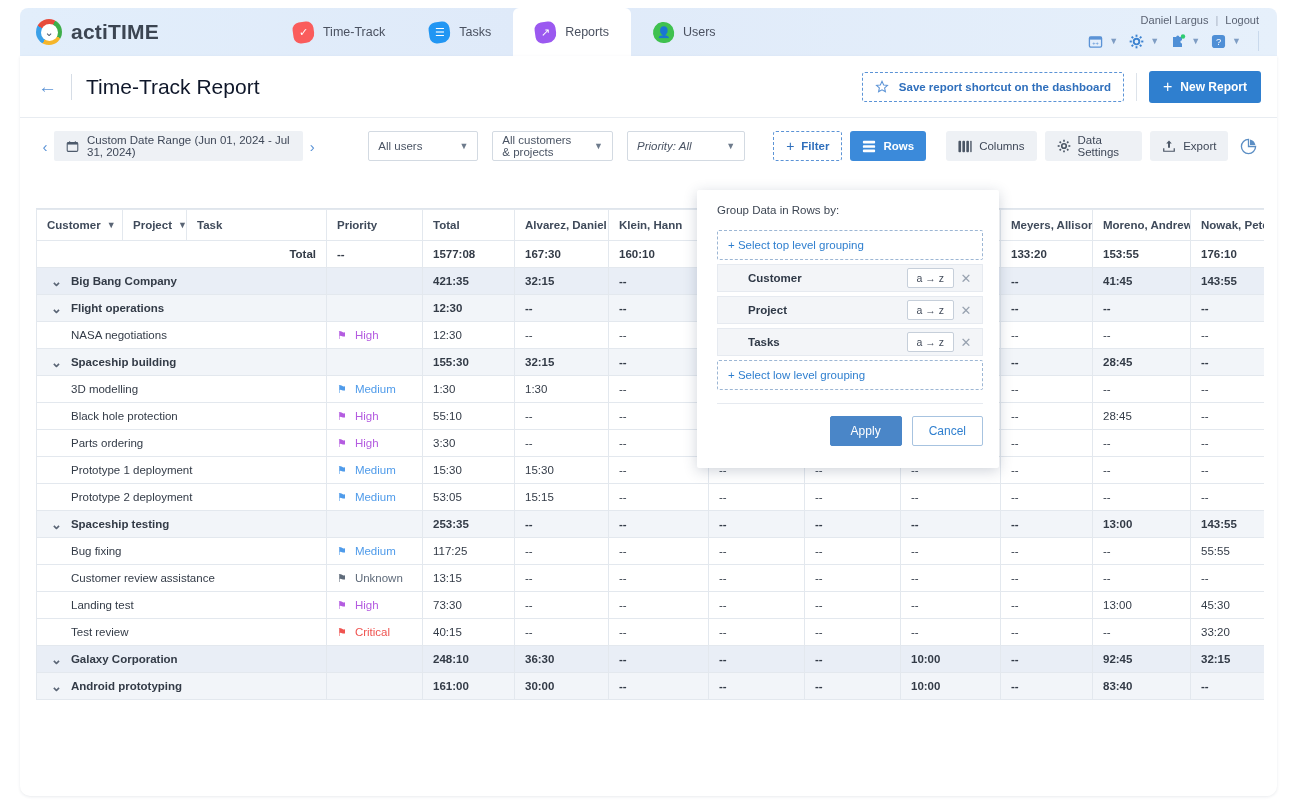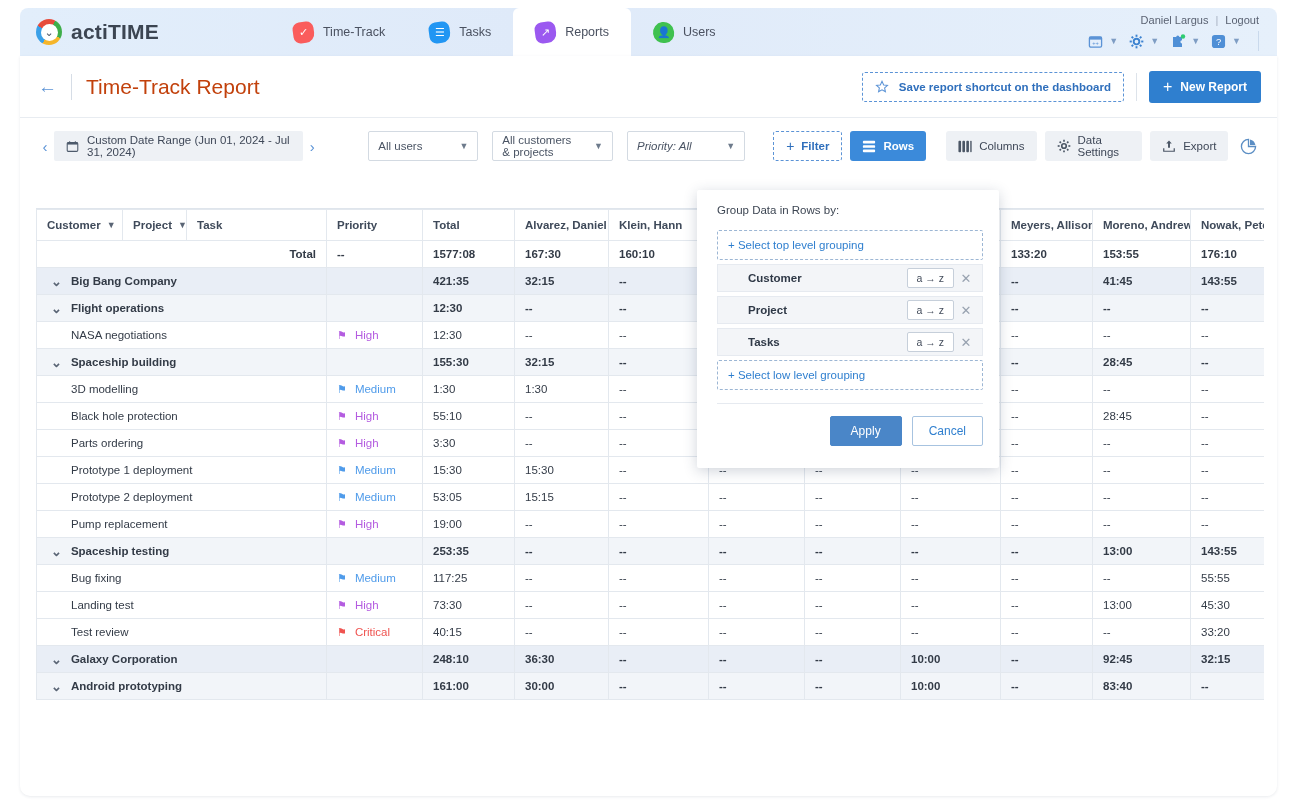--- a/index.html
+++ b/index.html
@@ -96,21 +96,21 @@
   .pagehead {
     position: relative; height: 62px;
     border-bottom: 1px solid #e8ecf1;
     display: flex; align-items: center;
   }
   .backarrow {
     margin-left: 18px; color: #5b93d6; font-size: 19px; cursor: pointer;
     line-height: 1;
   }
   .headdiv { width: 1px; height: 26px; background: #d6dde6; margin: 0 14px 0 14px; }
-  .pagetitle { font-size: 21px; color: #c2410c; }
+  .pagetitle { font-size: 21px; color: #0f172a; }
   .headactions { position: absolute; right: 16px; display: flex; align-items: center; gap: 0; }
   .save-shortcut {
     display: flex; align-items: center; gap: 10px;
     border: 1px dashed #5b93d6; border-radius: 3px;
     padding: 7px 12px; color: #2f6fbc; font-size: 11.5px; font-weight: 600;
     cursor: pointer; background: #fff;
   }
   .hdiv2 { width: 1px; height: 28px; background: #dde3ea; margin: 0 12px; }
   .new-report {
     display: flex; align-items: center; gap: 8px;
@@ -661,38 +661,20 @@
               <td class="num">53:05</td>
               <td class="num">15:15</td>
               <td class="num">--</td>
               <td class="num">--</td>
               <td class="num">--</td>
               <td class="num">--</td>
               <td class="num">--</td>
               <td class="num">--</td>
               <td class="num">--</td>
             </tr>
-            <tr class="lvl3">
-              <td colspan="3"><span class="task-name">Pump replacement</span></td>
-              <td>
-                <span class="prio p-high">
-                  <span class="flag">⚑</span>
-                  <span>High</span>
-                </span>
-              </td>
-              <td class="num">19:00</td>
-              <td class="num">--</td>
-              <td class="num">--</td>
-              <td class="num">--</td>
-              <td class="num">--</td>
-              <td class="num">--</td>
-              <td class="num">--</td>
-              <td class="num">--</td>
-              <td class="num">--</td>
-            </tr>
             <tr class="lvl2">
               <td colspan="3">
                 <span class="grp l2">
                   <span class="chev" style="font-size: 13px; line-height: 1;">⌄</span>
                   <span>Spaceship testing</span>
                 </span>
               </td>
               <td></td>
               <td class="num">253:35</td>
               <td class="num">--</td>
@@ -716,20 +698,38 @@
               <td class="num">--</td>
               <td class="num">--</td>
               <td class="num">--</td>
               <td class="num">--</td>
               <td class="num">--</td>
               <td class="num">--</td>
               <td class="num">--</td>
               <td class="num">55:55</td>
             </tr>
             <tr class="lvl3">
+              <td colspan="3"><span class="task-name">Customer review assistance</span></td>
+              <td>
+                <span class="prio p-unknown">
+                  <span class="flag">⚑</span>
+                  <span>Unknown</span>
+                </span>
+              </td>
+              <td class="num">13:15</td>
+              <td class="num">--</td>
+              <td class="num">--</td>
+              <td class="num">--</td>
+              <td class="num">--</td>
+              <td class="num">--</td>
+              <td class="num">--</td>
+              <td class="num">--</td>
+              <td class="num">--</td>
+            </tr>
+            <tr class="lvl3">
               <td colspan="3"><span class="task-name">Landing test</span></td>
               <td>
                 <span class="prio p-high">
                   <span class="flag">⚑</span>
                   <span>High</span>
                 </span>
               </td>
               <td class="num">73:30</td>
               <td class="num">--</td>
               <td class="num">--</td>

